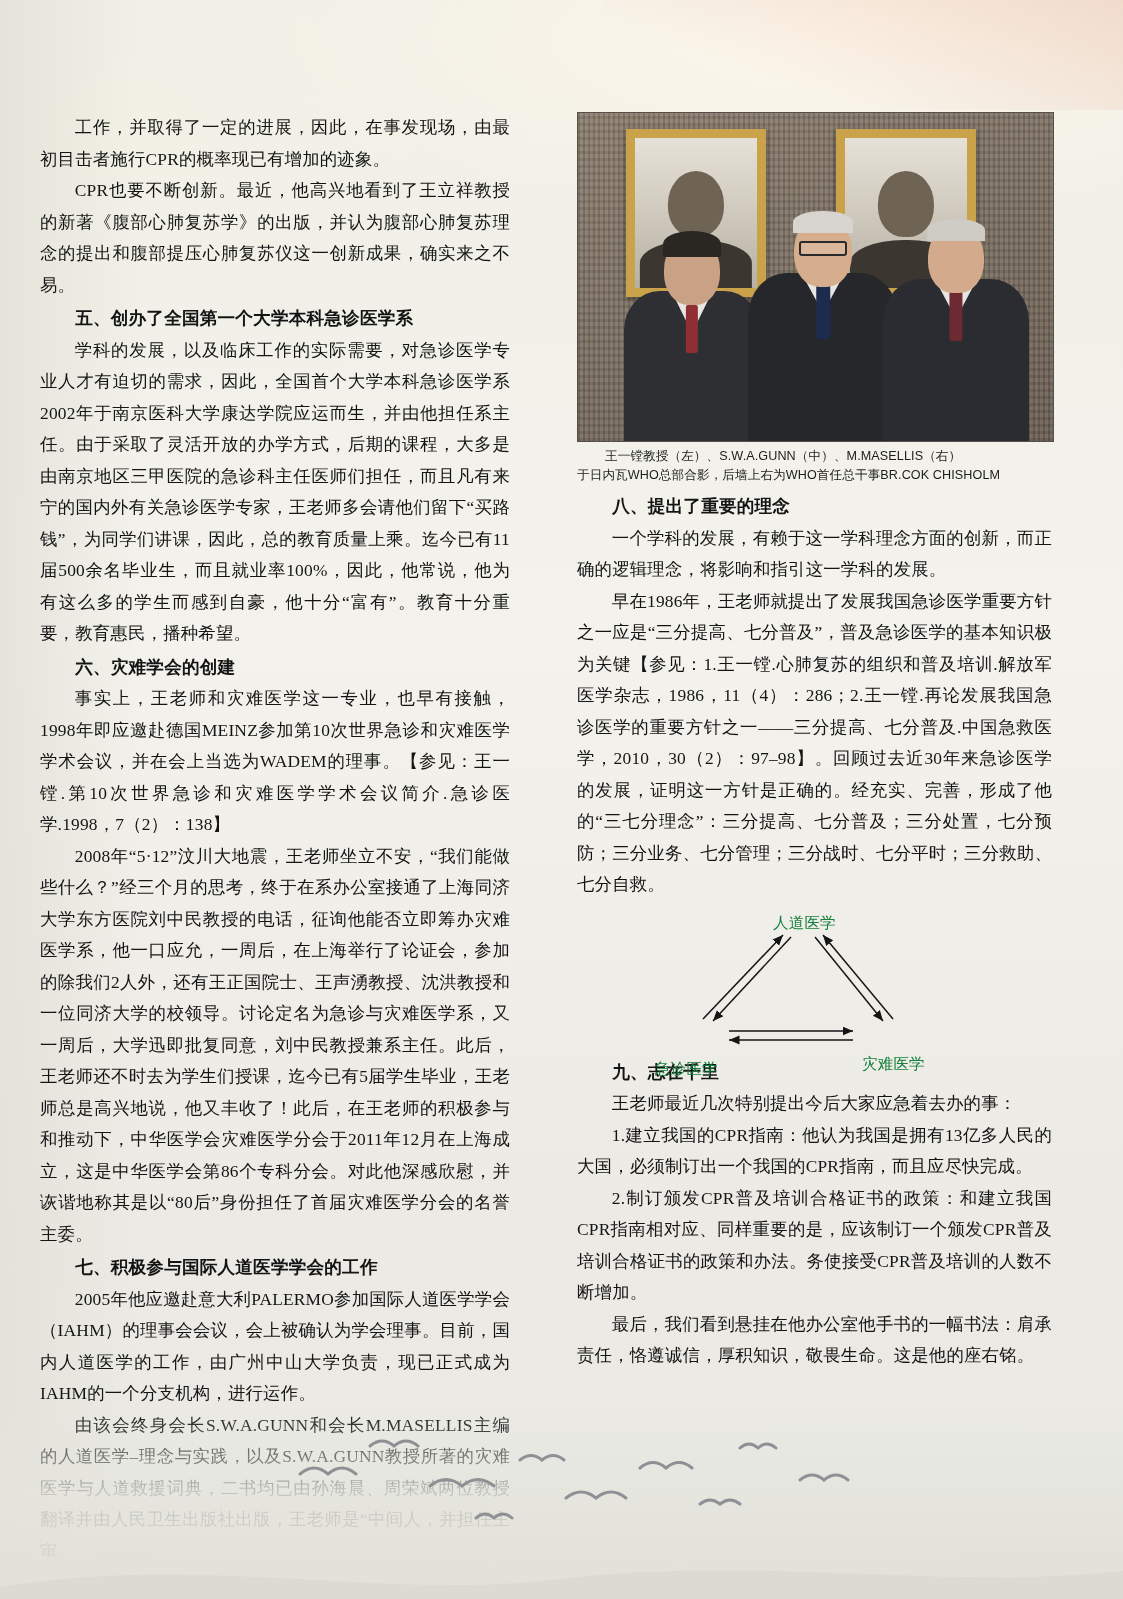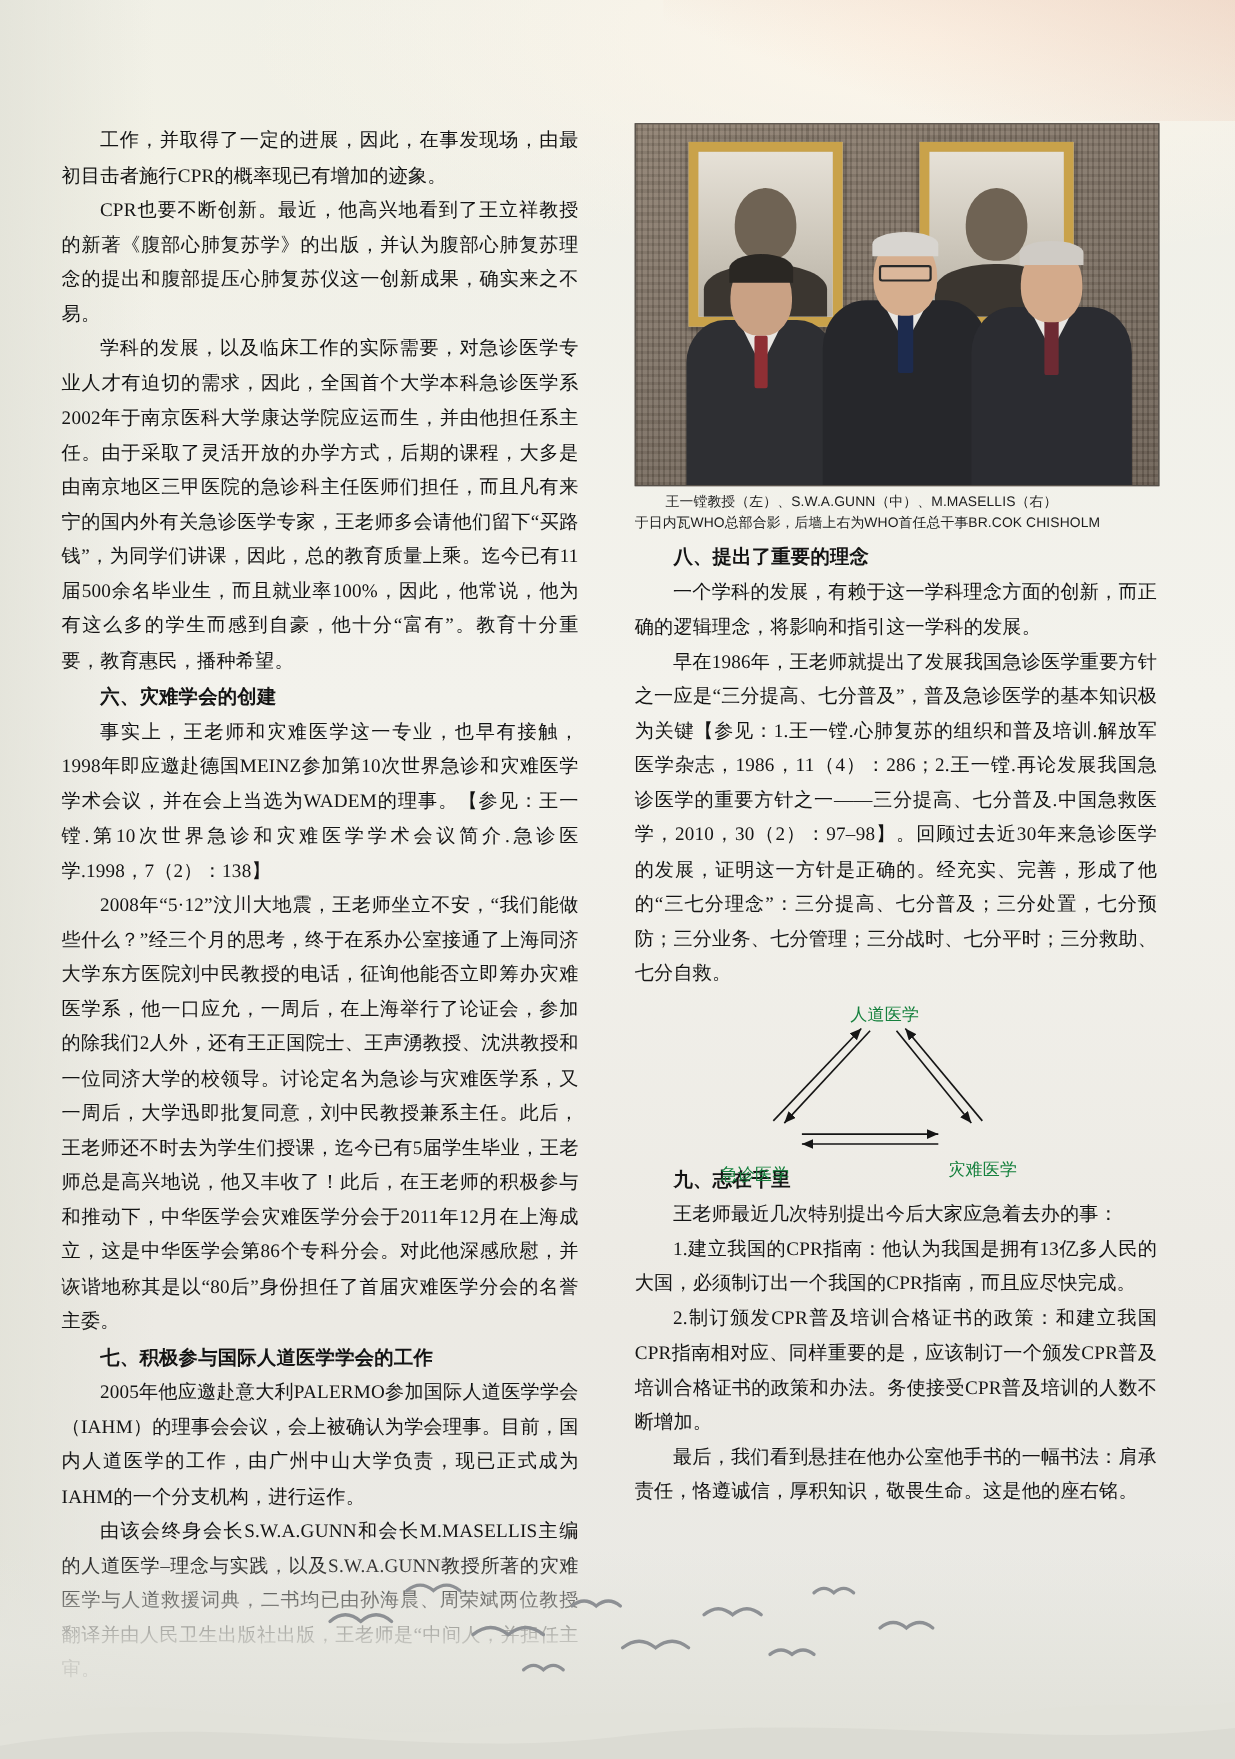--- a/index.html
+++ b/index.html
@@ -62,21 +62,21 @@
     position: absolute;
     top: 112px;
     font-size: 17.4px;
     line-height: 31.5px;
     color: #141414;
     text-align: justify;
     text-justify: inter-ideograph;
     letter-spacing: 0.2px;
   }
   .col-left {
-    left: 56px;
+    left: 40px;
     width: 470px;
   }
   .col-right {
     left: 577px;
     width: 475px;
   }
   p {
     margin: 0;
     text-indent: 2em;
   }
@@ -246,20 +246,21 @@
 
 <div class="page">
   <div class="wash-tr"></div>
   <div class="wash-left"></div>
 </div>
 
 <div class="col col-left">
   <p>工作，并取得了一定的进展，因此，在事发现场，由最初目击者施行CPR的概率现已有增加的迹象。</p>
   <p>CPR也要不断创新。最近，他高兴地看到了王立祥教授的新著《腹部心肺复苏学》的出版，并认为腹部心肺复苏理念的提出和腹部提压心肺复苏仪这一创新成果，确实来之不易。</p>
 
+  <h3>五、创办了全国第一个大学本科急诊医学系</h3>
   <p>学科的发展，以及临床工作的实际需要，对急诊医学专业人才有迫切的需求，因此，全国首个大学本科急诊医学系2002年于南京医科大学康达学院应运而生，并由他担任系主任。由于采取了灵活开放的办学方式，后期的课程，大多是由南京地区三甲医院的急诊科主任医师们担任，而且凡有来宁的国内外有关急诊医学专家，王老师多会请他们留下“买路钱”，为同学们讲课，因此，总的教育质量上乘。迄今已有11届500余名毕业生，而且就业率100%，因此，他常说，他为有这么多的学生而感到自豪，他十分“富有”。教育十分重要，教育惠民，播种希望。</p>
 
   <h3>六、灾难学会的创建</h3>
   <p>事实上，王老师和灾难医学这一专业，也早有接触，1998年即应邀赴德国MEINZ参加第10次世界急诊和灾难医学学术会议，并在会上当选为WADEM的理事。【参见：王一镗.第10次世界急诊和灾难医学学术会议简介.急诊医学.1998，7（2）：138】</p>
   <p>2008年“5·12”汶川大地震，王老师坐立不安，“我们能做些什么？”经三个月的思考，终于在系办公室接通了上海同济大学东方医院刘中民教授的电话，征询他能否立即筹办灾难医学系，他一口应允，一周后，在上海举行了论证会，参加的除我们2人外，还有王正国院士、王声湧教授、沈洪教授和一位同济大学的校领导。讨论定名为急诊与灾难医学系，又一周后，大学迅即批复同意，刘中民教授兼系主任。此后，王老师还不时去为学生们授课，迄今已有5届学生毕业，王老师总是高兴地说，他又丰收了！此后，在王老师的积极参与和推动下，中华医学会灾难医学分会于2011年12月在上海成立，这是中华医学会第86个专科分会。对此他深感欣慰，并诙谐地称其是以“80后”身份担任了首届灾难医学分会的名誉主委。</p>
 
   <h3>七、积极参与国际人道医学学会的工作</h3>
   <p>2005年他应邀赴意大利PALERMO参加国际人道医学学会（IAHM）的理事会会议，会上被确认为学会理事。目前，国内人道医学的工作，由广州中山大学负责，现已正式成为IAHM的一个分支机构，进行运作。</p>
   <p>由该会终身会长S.W.A.GUNN和会长M.MASELLIS主编的人道医学–理念与实践，以及S.W.A.GUNN教授所著的灾难医学与人道救援词典，二书均已由孙海晨、周荣斌两位教授翻译并由人民卫生出版社出版，王老师是“中间人，并担任主审。</p>
 </div>

